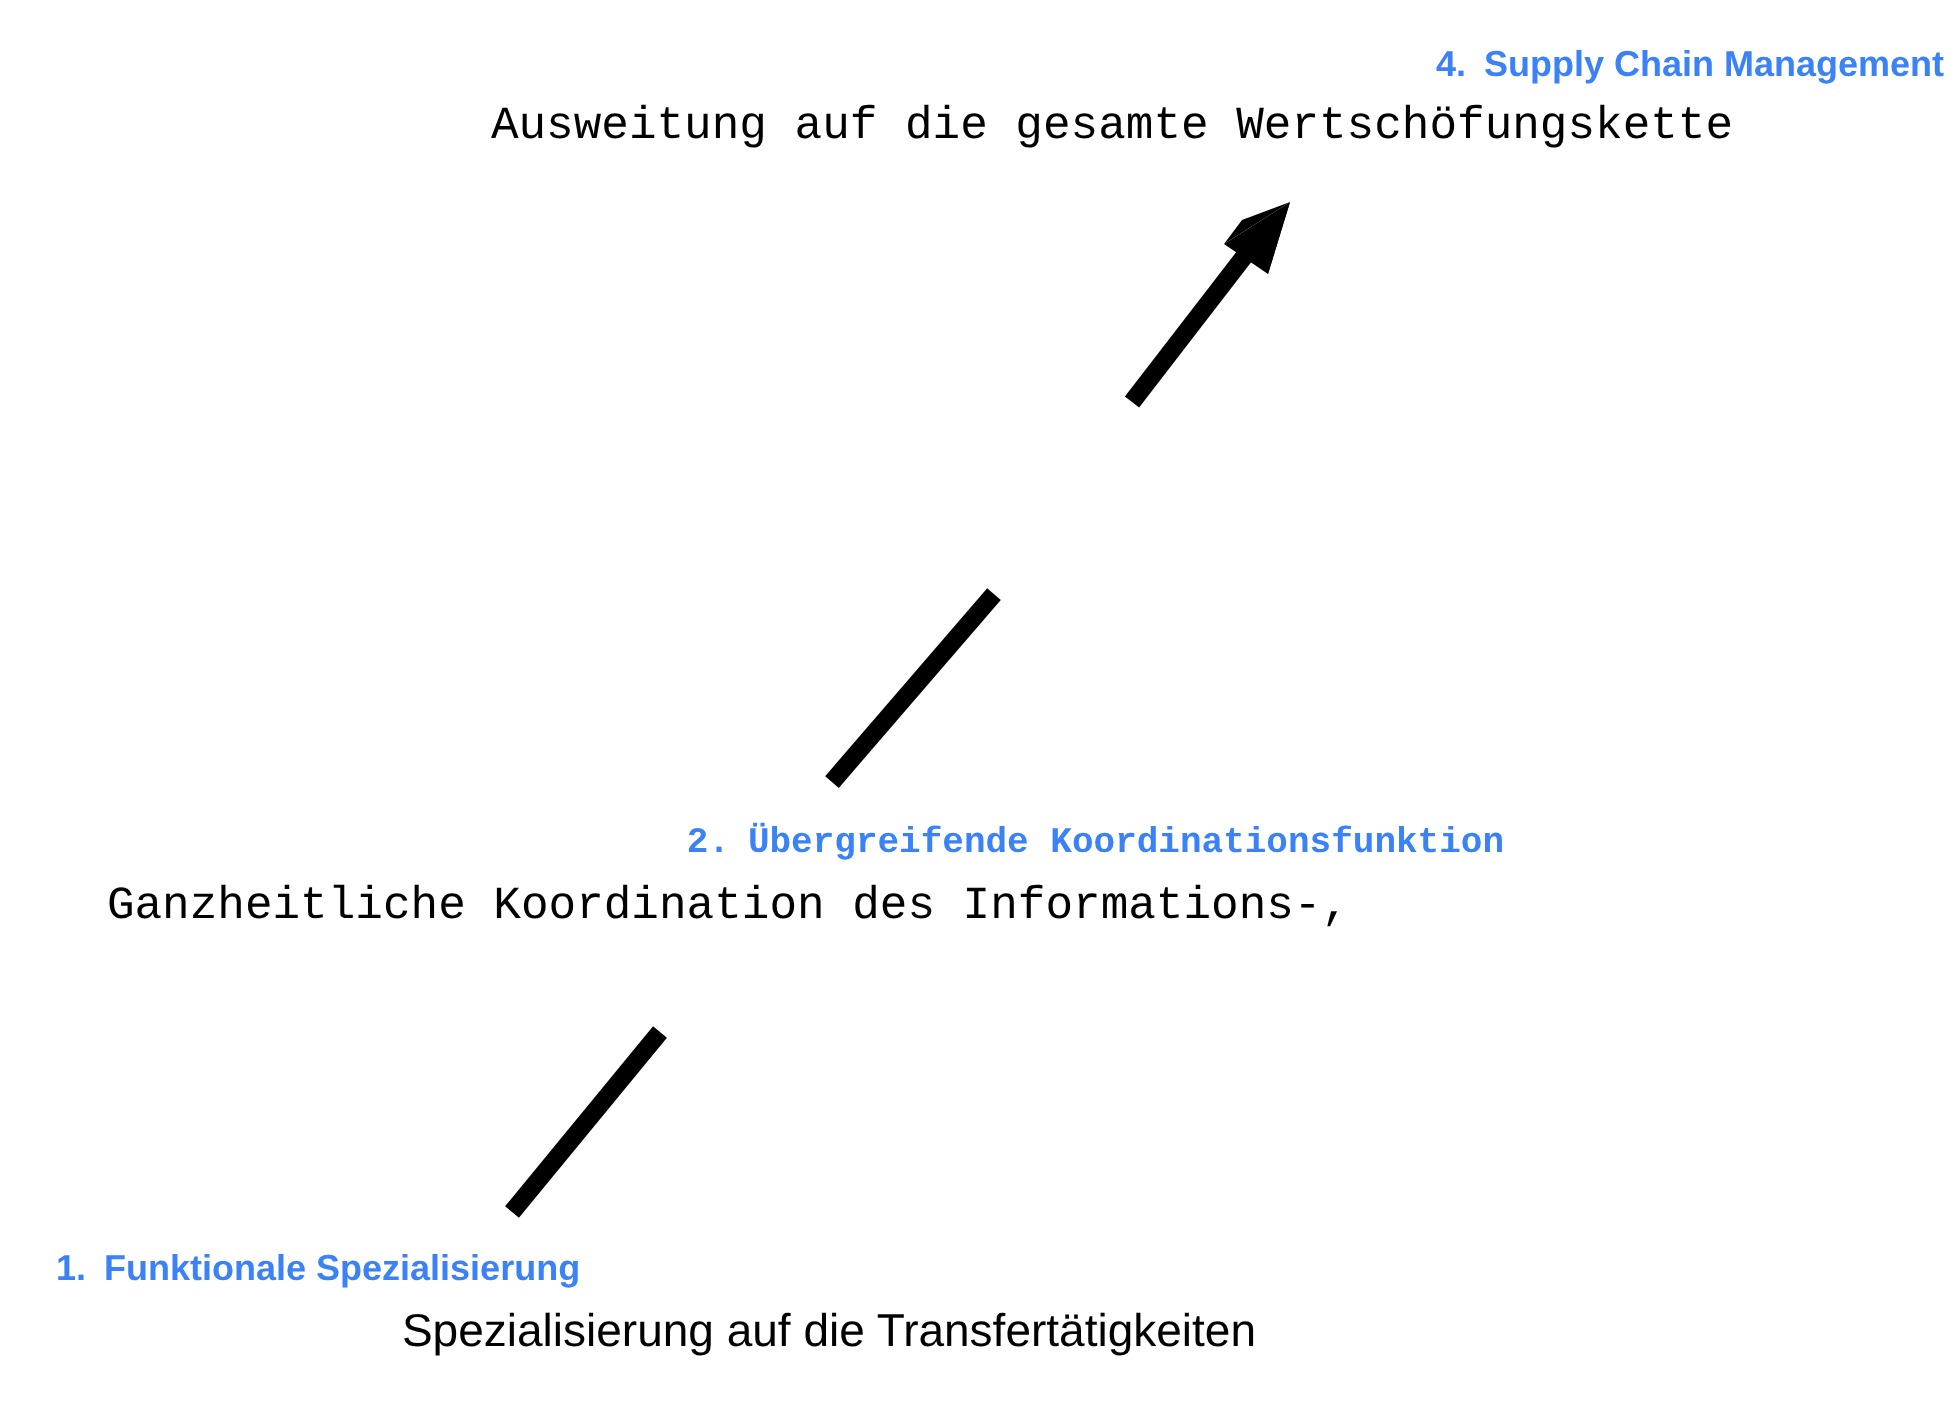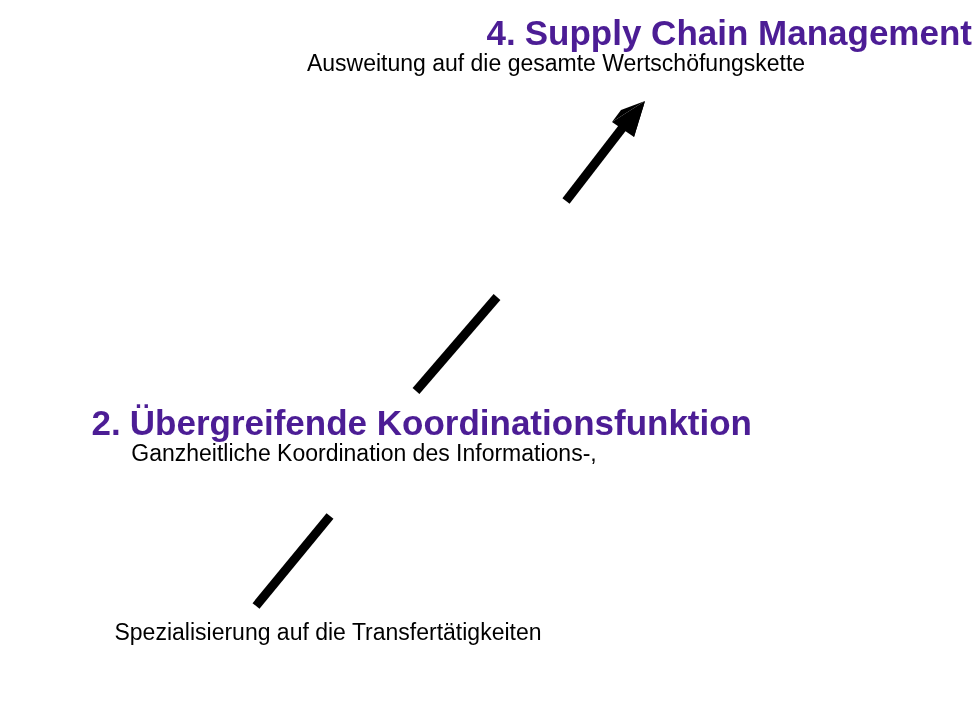--- a/index.html
+++ b/index.html
@@ -16,51 +16,51 @@
     font-family: "Liberation Sans", sans-serif;
     color: #000000;
     -webkit-font-smoothing: antialiased;
   }
   .stage {
     position: absolute;
     white-space: nowrap;
   }
   .stage-heading {
     font-weight: bold;
-    font-size: 35px;
+    font-size: 18px;
     line-height: 33px;
     letter-spacing: 0px;
-    color: #4c1d95;
+    color: #3b82f6;
   }
   .stage-heading .num {
     margin-right: 9px;
   }
   .stage-sub {
     font-weight: normal;
     font-size: 23px;
     line-height: 29px;
     color: #000000;
   }
   .sub-line {
     display: block;
   }
 
   
   #stage-4 { left: 0px;   top: 16px;  width: 980px; text-align: right; padding-right: 8px; box-sizing: border-box; }
   #stage-3 { left: 0px;   top: 208px; width: 798px; text-align: right; box-sizing: border-box; }
-  #stage-2 { left: 0px;   top: 406px; width: 752px; text-align: right; box-sizing: border-box; }
+  #stage-2 { left: 0px;   top: 406px; width: 752px; text-align: right; box-sizing: border-box; font-family: Liberation Mono, monospace; }
   #stage-1 { left: 28px;  top: 618px; width: 600px; text-align: left;  box-sizing: border-box; }
 
   #stage-4 .stage-sub,
   #stage-3 .stage-sub,
   #stage-2 .stage-sub { text-align: center; }
-  #stage-4 .stage-sub { padding-left: 140px; }
+  #stage-4 .stage-sub { padding-left: 140px; font-family: Liberation Mono, monospace; }
   #stage-3 .stage-sub { padding-left: 30px; }
   #stage-2 .stage-sub { padding-right: 24px; }
-  #stage-1 .stage-sub { text-align: center; padding-left: 0px; }
+  #stage-1 .stage-sub { text-align: right; padding-left: 0px; }
 
   #connectors {
     position: absolute;
     left: 0;
     top: 0;
     width: 980px;
     height: 714px;
     pointer-events: none;
   }
 </style>
@@ -100,18 +100,21 @@
   <div class="stage" id="stage-2">
     <div class="stage-heading">
       <span class="num">2.</span><span>Übergreifende Koordinationsfunktion</span>
     </div>
     <div class="stage-sub">
       <span class="sub-line">Ganzheitliche Koordination des Informations-,</span>
     </div>
   </div>
 
   <div class="stage" id="stage-1">
+    <div class="stage-heading">
+      <span class="num">1.</span><span>Funktionale Spezialisierung</span>
+    </div>
     <div class="stage-sub">
       <span class="sub-line">Spezialisierung auf die Transfertätigkeiten</span>
     </div>
   </div>
 
 </div>
 
 </body></html>

